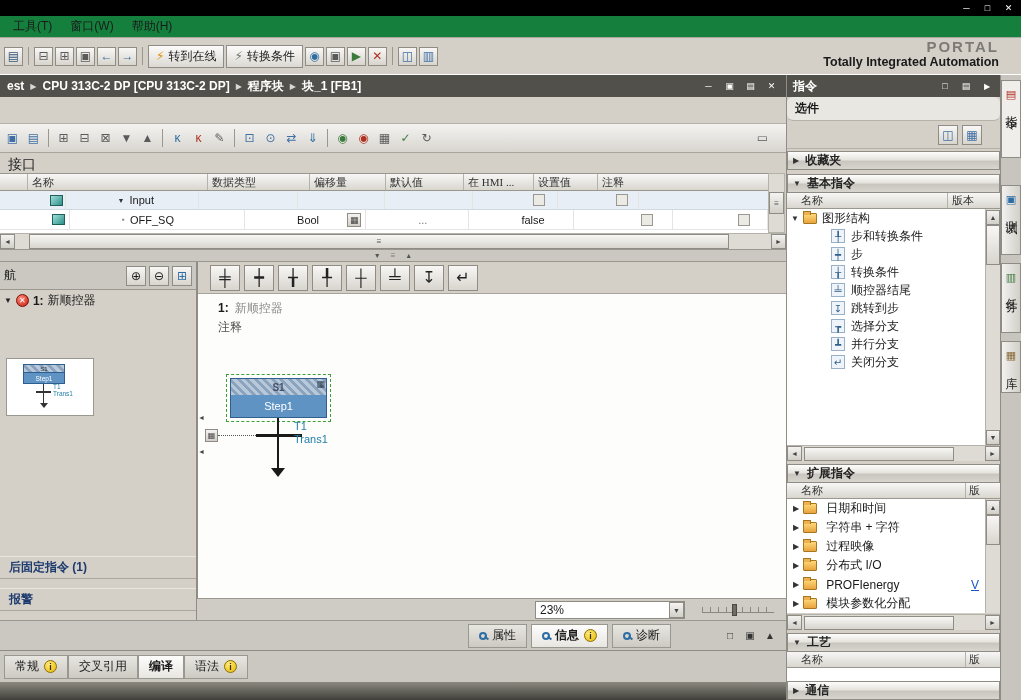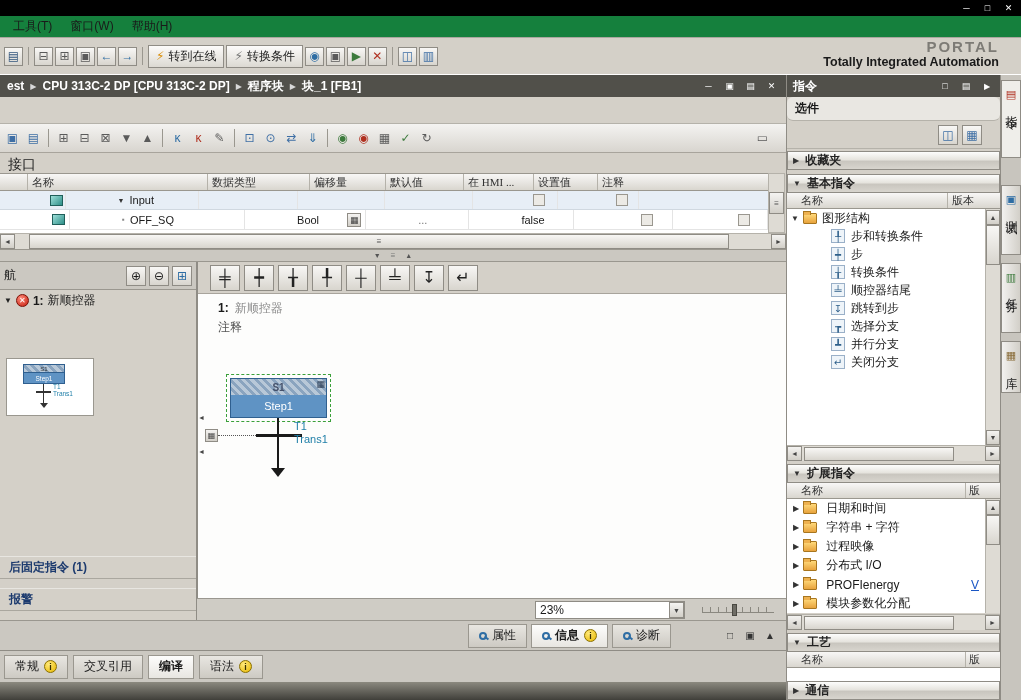--- a/index.html
+++ b/index.html
@@ -314,21 +314,21 @@
     <span class="mag"></span>
     <span>诊断</span>
   </span>
   <div class="flex" style="margin-left:auto;margin-right:8px;gap:4px;">
     <span class="ic" style="width:16px;height:16px;color:#333;font-size:10px;">□</span>
     <span class="ic" style="width:16px;height:16px;color:#333;font-size:10px;">▣</span>
     <span class="ic" style="width:16px;height:16px;color:#333;font-size:10px;">▲</span>
   </div>
 </div>
 
-<div class="abs flex" style="left:0;top:650px;width:786px;height:32px;background:#cbc8c1;border-top:1px solid #8f8c85;padding-left:4px;gap:5px;">
+<div class="abs flex" style="left:0;top:650px;width:786px;height:32px;background:#cbc8c1;border-top:1px solid #8f8c85;padding-left:4px;">
   <span class="itab">
     <span>常规</span>
     <span class="badge-i">
         <span>i</span>
       </span>
   </span>
   <span class="itab">
     <span>交叉引用</span>
   </span>
   <span class="itab sel">

